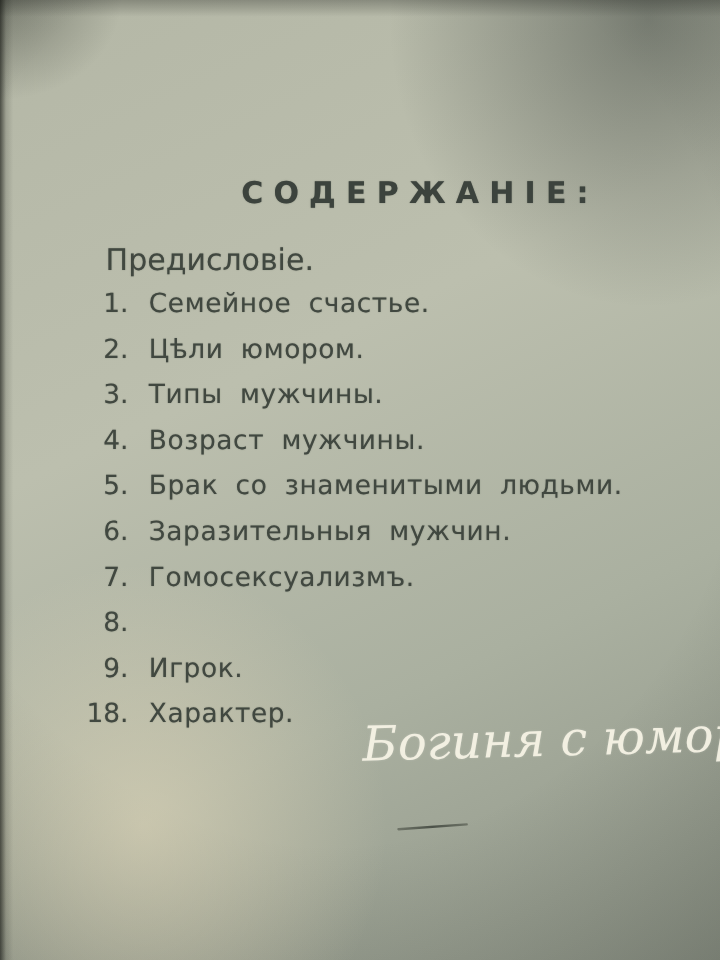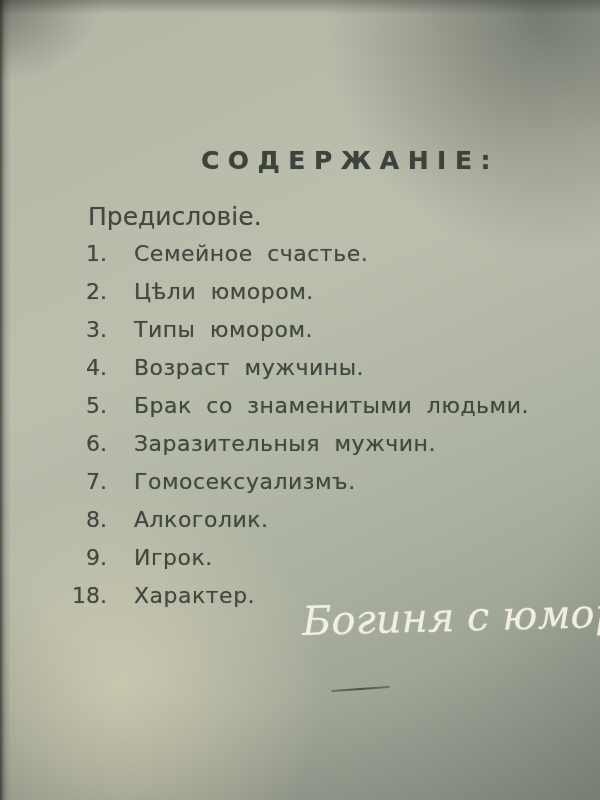--- a/index.html
+++ b/index.html
@@ -54,21 +54,21 @@
     font-size: 22px;
     color: #414840;
     text-shadow: 0 0 1px rgba(55,62,55,0.45);
   }
   .toc-num {
     width: 47px;
     text-align: right;
     flex: none;
   }
   .toc-label {
-    margin-left: 27px;
+    margin-left: 17px;
     word-spacing: 7px;
     letter-spacing: 0.5px;
     white-space: nowrap;
   }
   .watermark {
     position: absolute;
     top: 594px;
     left: 302px;
     width: 300px;
     font-family: "DejaVu Serif", serif;
@@ -103,41 +103,40 @@
     <div class="toc-row">
       <span class="toc-num">1.</span>
       <span class="toc-label">Семейное счастье.</span>
     </div>
     <div class="toc-row">
       <span class="toc-num">2.</span>
       <span class="toc-label">Цѣли юмором.</span>
     </div>
     <div class="toc-row">
       <span class="toc-num">3.</span>
-      <span class="toc-label">Типы юмором.</span>
+      <span class="toc-label">Типы мужчины.</span>
     </div>
     <div class="toc-row">
       <span class="toc-num">4.</span>
       <span class="toc-label">Возраст мужчины.</span>
     </div>
     <div class="toc-row">
       <span class="toc-num">5.</span>
       <span class="toc-label">Брак со знаменитыми людьми.</span>
     </div>
     <div class="toc-row">
       <span class="toc-num">6.</span>
       <span class="toc-label">Заразительныя мужчин.</span>
     </div>
     <div class="toc-row">
       <span class="toc-num">7.</span>
       <span class="toc-label">Гомосексуализмъ.</span>
     </div>
     <div class="toc-row">
       <span class="toc-num">8.</span>
-      <span class="toc-label">Алкоголик.</span>
     </div>
     <div class="toc-row">
       <span class="toc-num">9.</span>
       <span class="toc-label">Игрок.</span>
     </div>
     <div class="toc-row">
       <span class="toc-num">18.</span>
       <span class="toc-label">Характер.</span>
     </div>
   </div>

